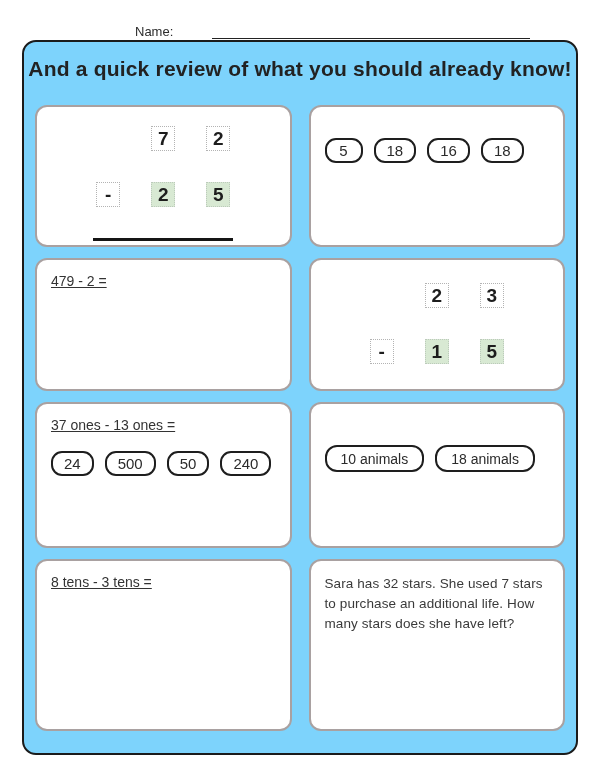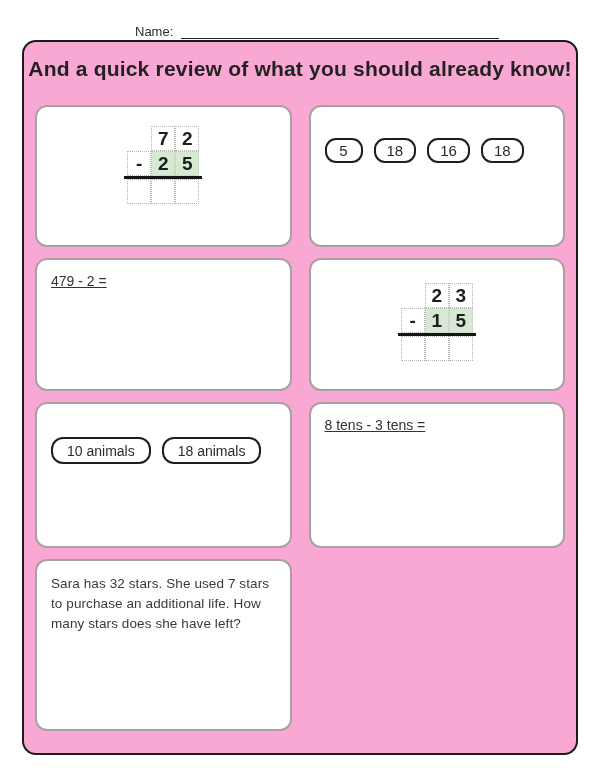--- a/index.html
+++ b/index.html
@@ -1,15 +1,15 @@
 <!DOCTYPE html>
 <html><head>
 <meta charset="utf-8">
 <style>
-  * { box-sizing: border-box; margin: 0; padding: 0; }
+  * { box-sizing: border-box; margin: 0; padding: 0; gap: 31px; }
   html, body { width: 600px; height: 776px; background: #ffffff; }
   body {
     font-family: "Liberation Sans", sans-serif;
     color: #2e2e2e;
     position: relative;
   }
 
   
   .name-row {
     position: absolute;
@@ -27,21 +27,21 @@
     border-bottom: 1.6px solid #222;
   }
 
   
   .sheet {
     position: absolute;
     left: 22px; top: 40px;
     width: 556px; height: 715px;
     border: 2.5px solid #1b1b1b;
     border-radius: 14px;
-    background: #f9a8d4;
+    background: #7dd3fc;
     overflow: hidden;
   }
   .title {
     margin-top: 15px;
     text-align: center;
     font-size: 21px;
     font-weight: bold;
     letter-spacing: 0.2px;
     color: #222;
   }
@@ -160,23 +160,32 @@
         <div class="cell dotted">-</div>
         <div class="cell green">1</div>
         <div class="cell green">5</div>
         <div class="sumline"></div>
         <div class="cell dotted"></div>
         <div class="cell dotted"></div>
         <div class="cell dotted"></div>
       </div>
     </div>
 
+    <div class="pbox">
+      <div class="eqtext">37 ones - 13 ones =</div>
+      <div class="choices">
+        <span class="pill">24</span>
+        <span class="pill">500</span>
+        <span class="pill">50</span>
+        <span class="pill">240</span>
+      </div>
+    </div>
 
     <div class="pbox">
-      <div class="choices" style="margin-top:20px">
+      <div class="choices" style="margin-top:28px">
         <span class="pill wide">10 animals</span>
         <span class="pill wide">18 animals</span>
       </div>
     </div>
 
     <div class="pbox">
       <div class="eqtext">8 tens - 3 tens =</div>
     </div>
 
     <div class="pbox">

